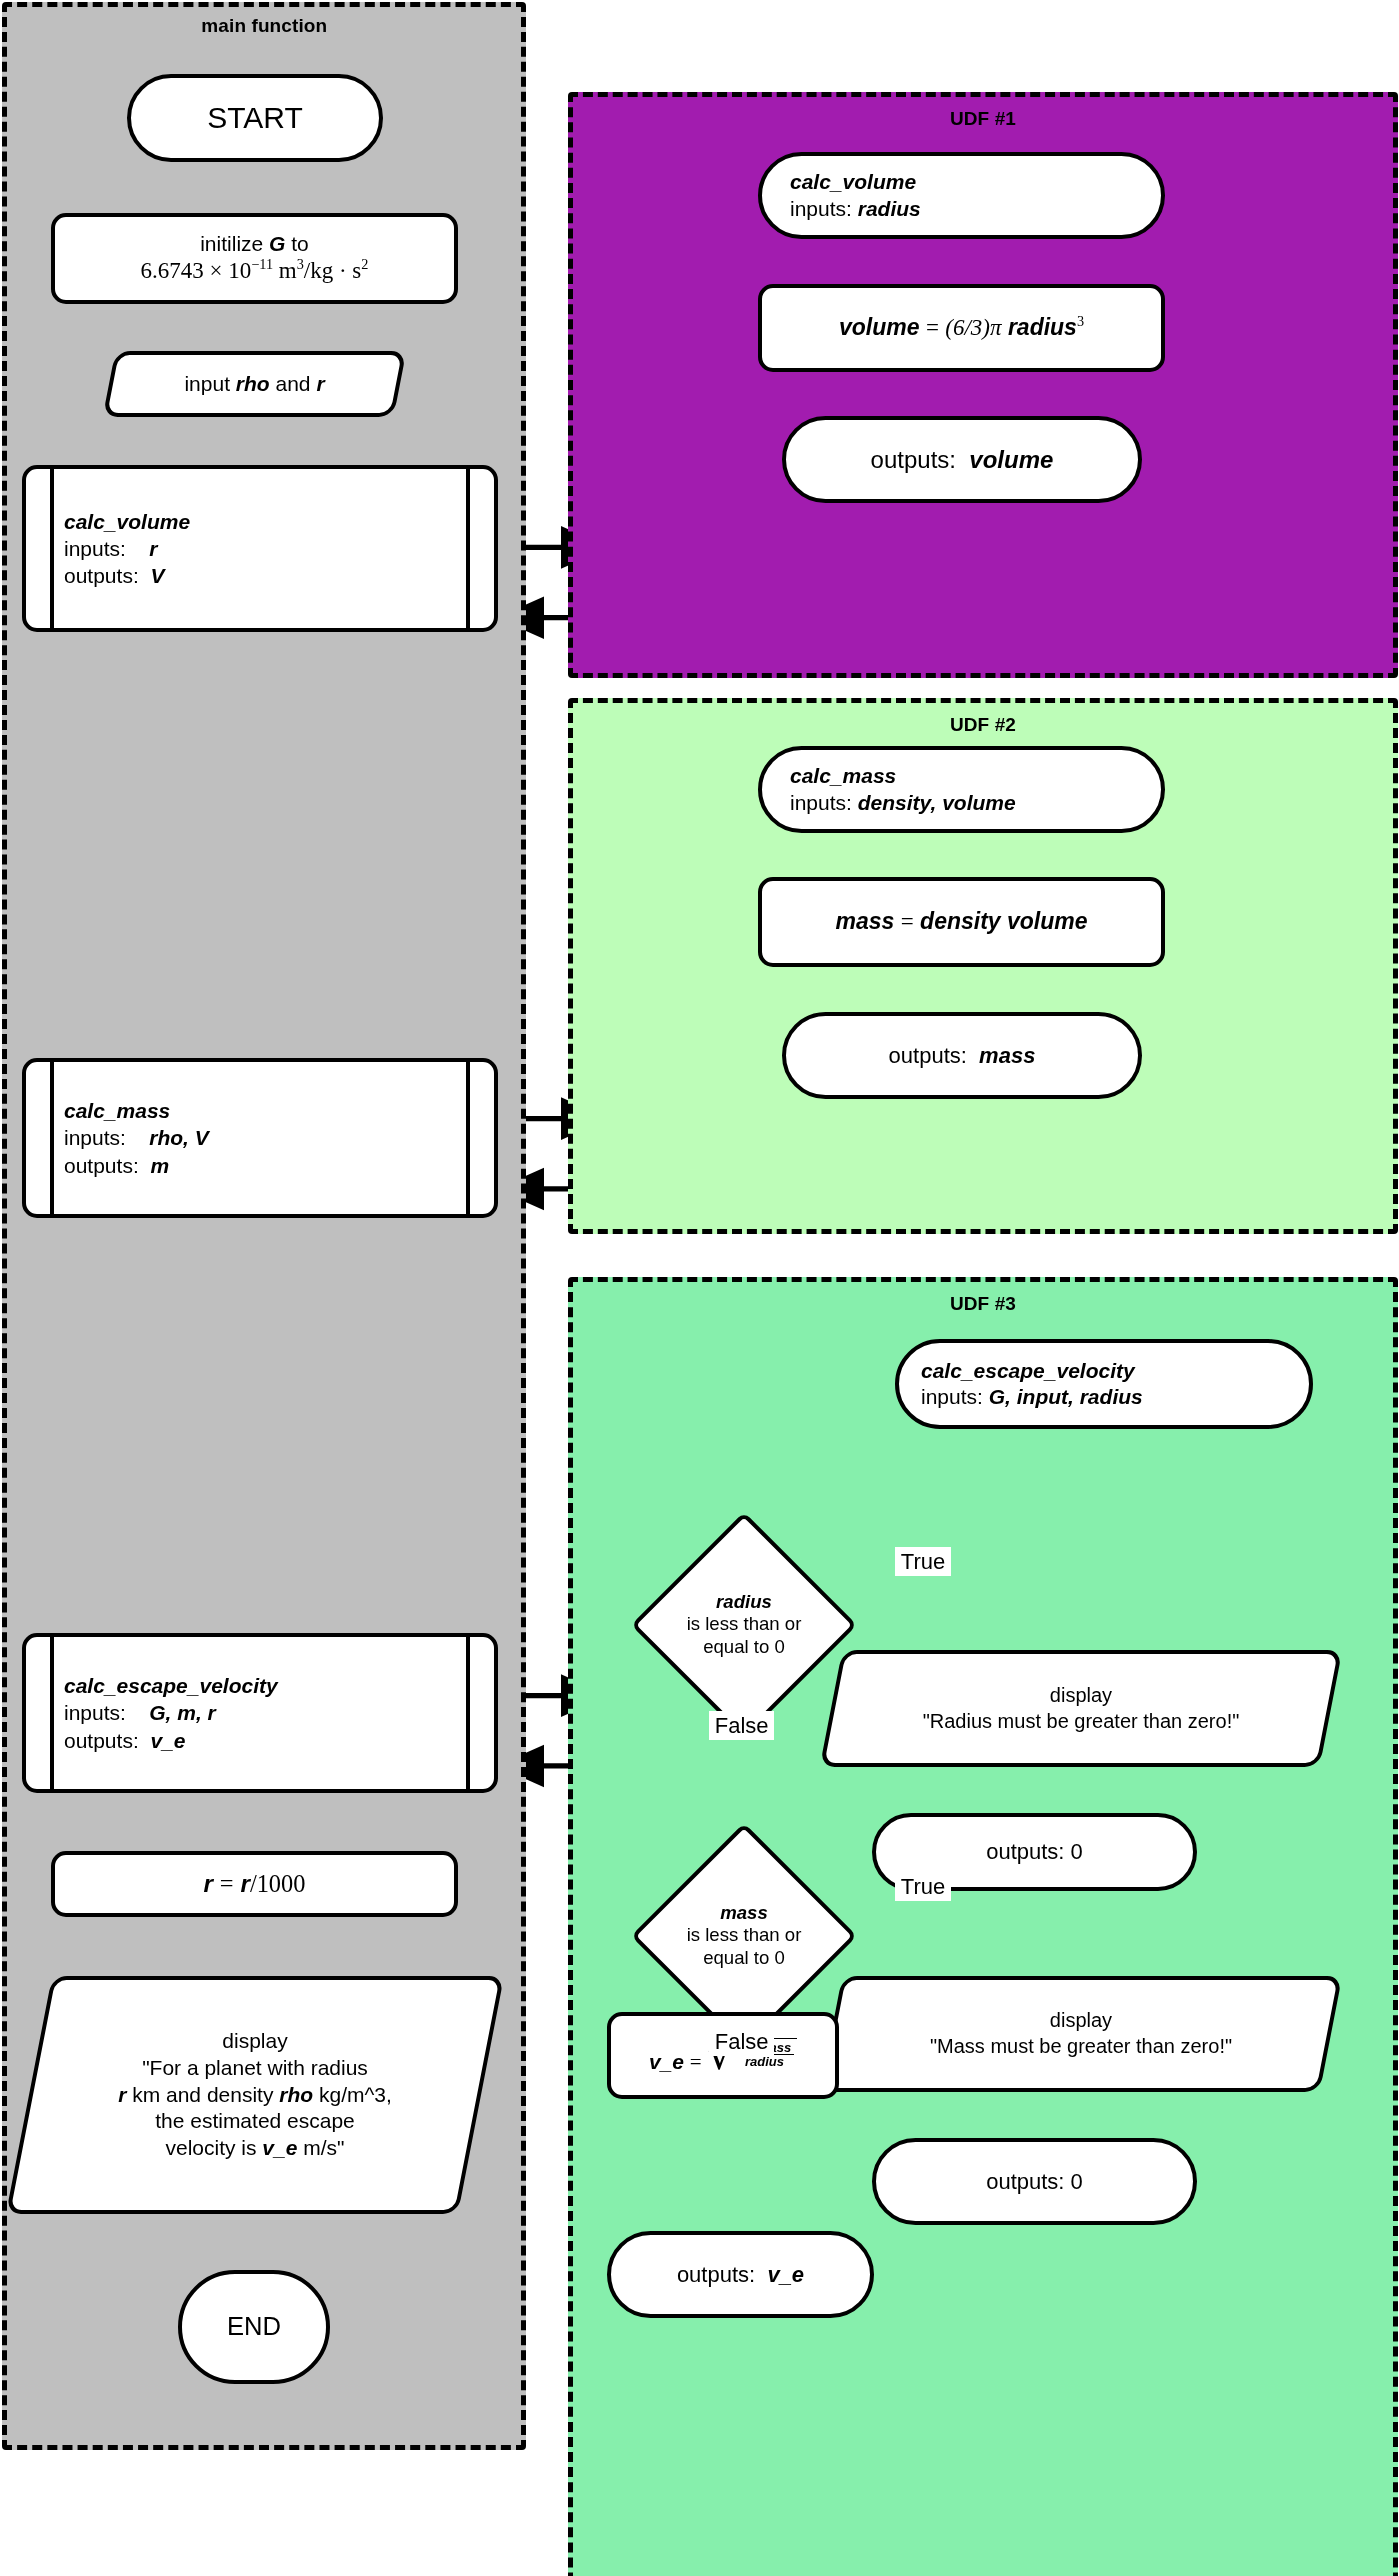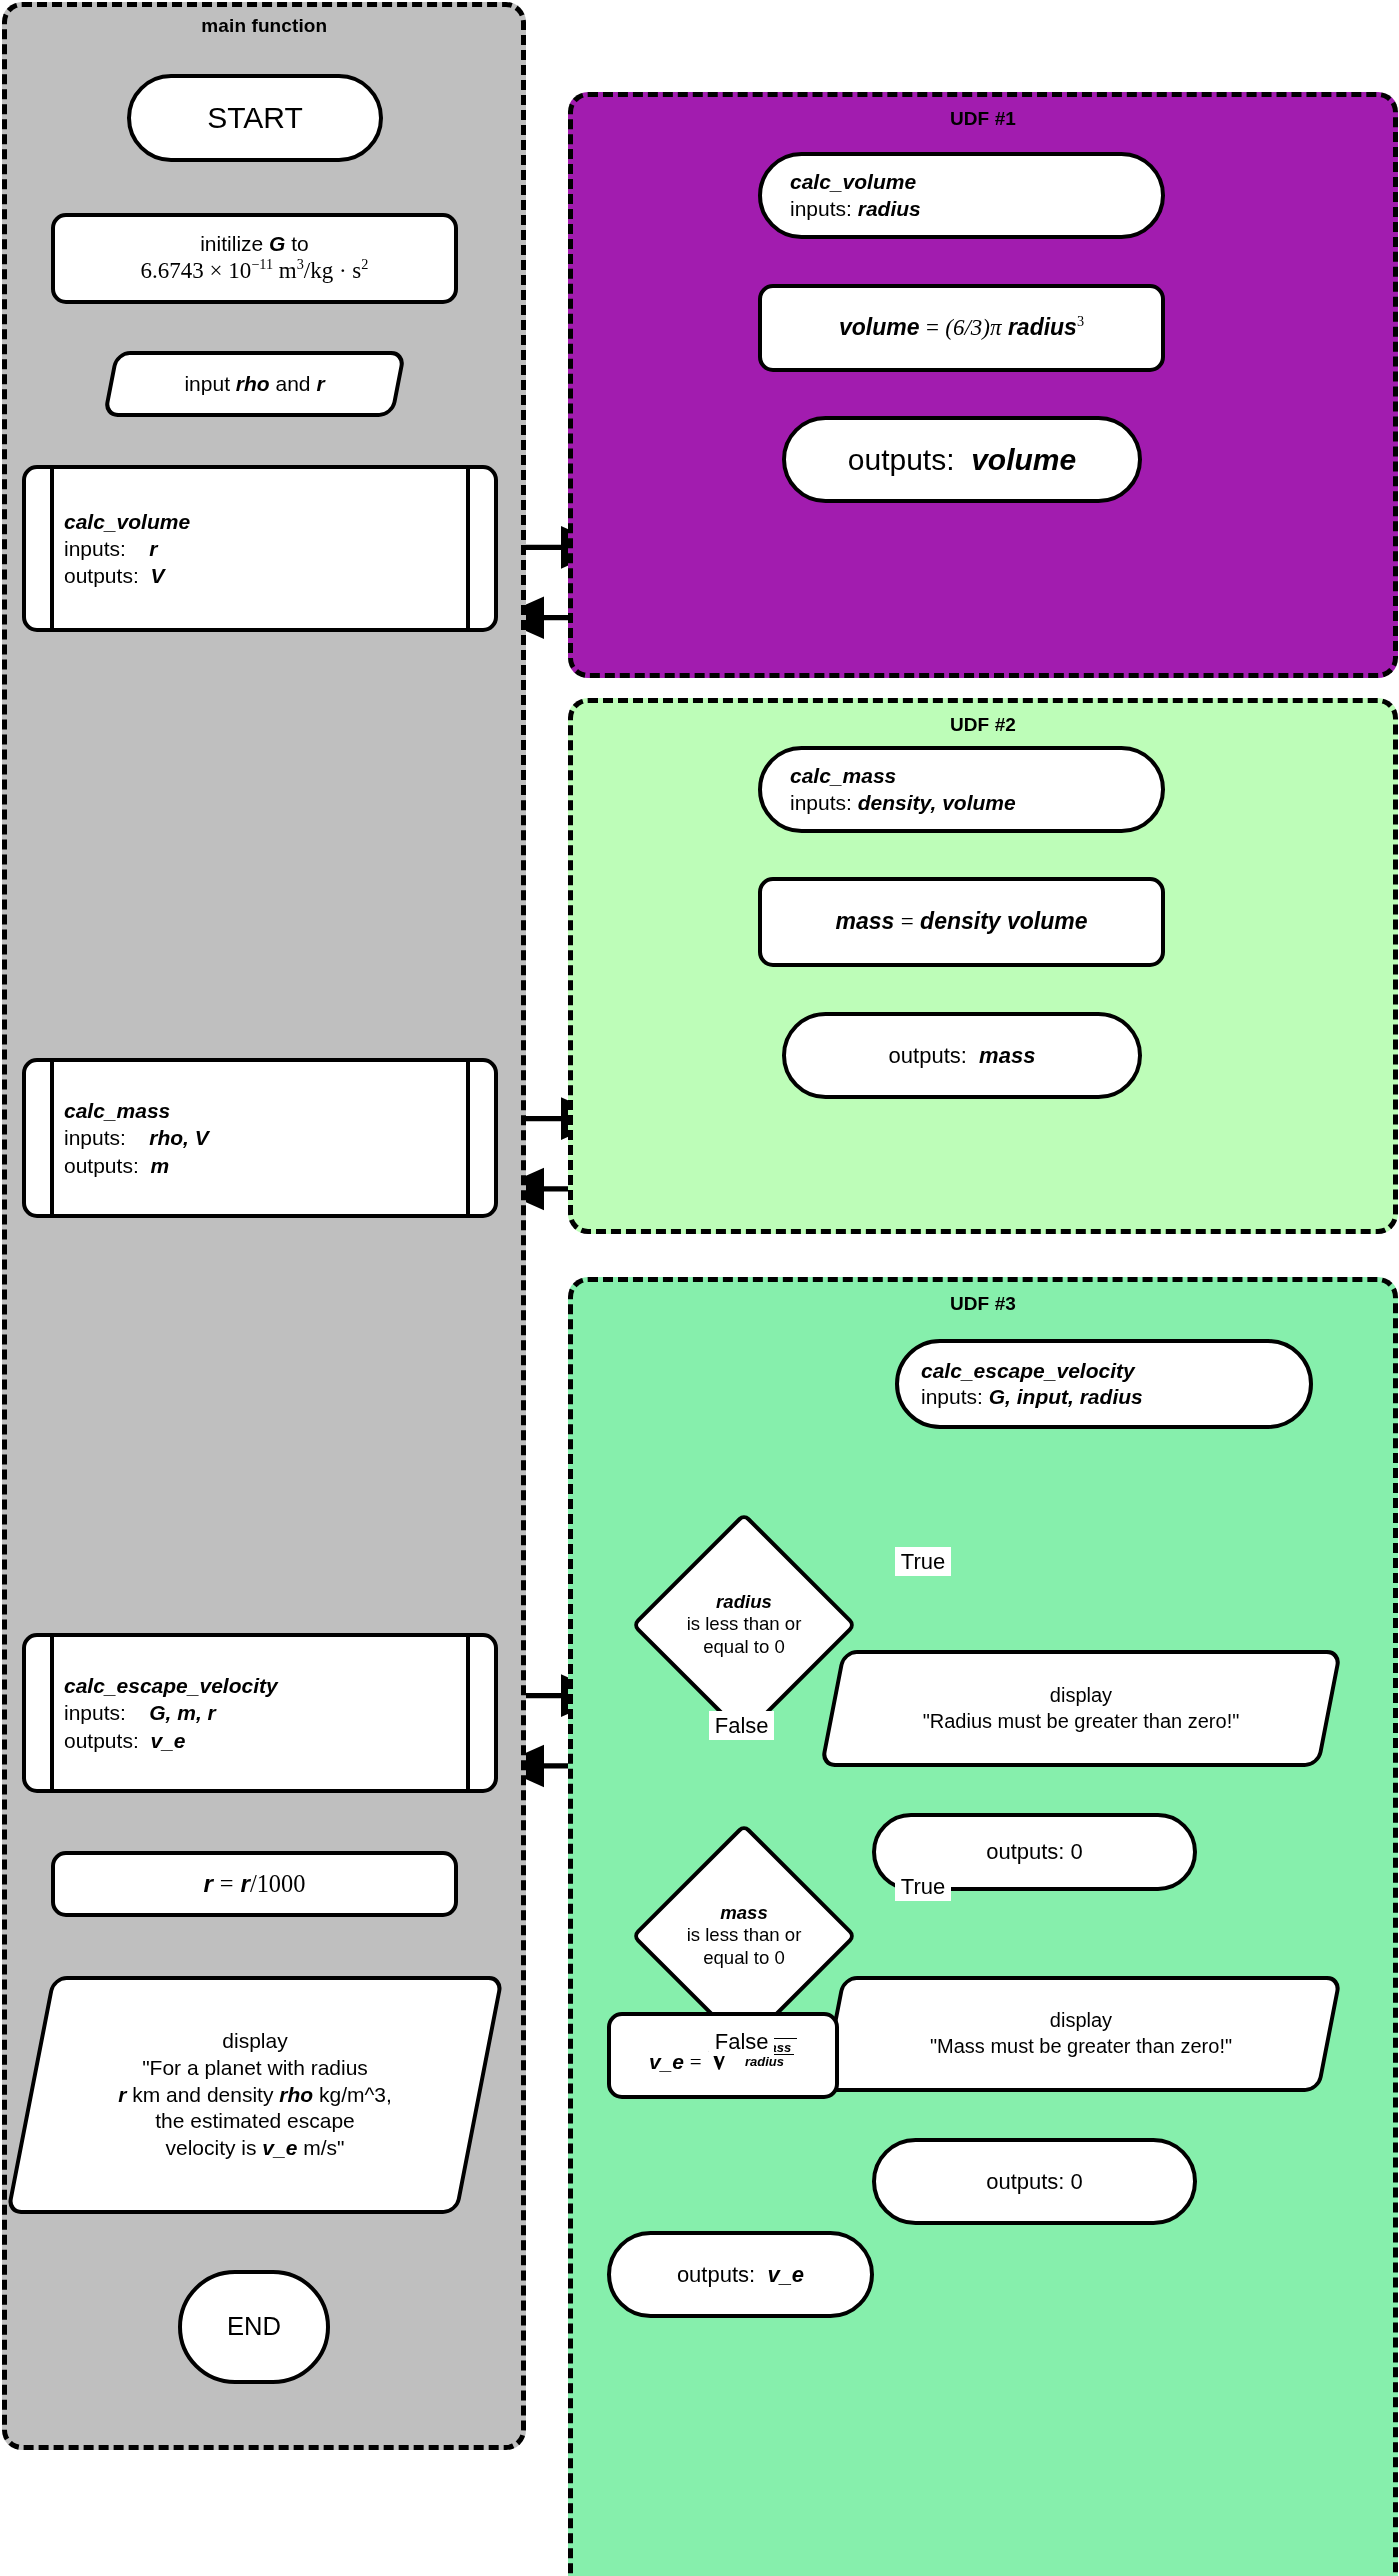--- a/index.html
+++ b/index.html
@@ -5,21 +5,21 @@
 <style>
   html,body{margin:0;padding:0;background:#ffffff;}
   body{
     font-family:"Liberation Sans", sans-serif;
     width:1400px;height:2576px;position:relative;overflow:hidden;
   }
   #canvas{position:absolute;left:0;top:0;width:1400px;height:2576px;}
   svg#wire{position:absolute;left:0;top:0;width:1400px;height:2576px;pointer-events:none;}
 
   
-  .panel{position:absolute;border:5.2px dashed #000;border-radius:20px;box-sizing:border-box;padding-left:48px;}
+  .panel{position:absolute;border:5.2px dashed #000;border-radius:4px;box-sizing:border-box;padding-left:48px;}
   #panel-main{left:2.3px;top:2.3px;width:524px;height:2448px;background:#bfbfbf;}
   #panel-udf1{left:568px;top:92px;width:830px;height:586px;background:#a21caf;}
   #panel-udf2{left:568px;top:698px;width:830px;height:536px;background:#bdfdb8;}
   #panel-udf3{left:568px;top:1277px;width:830px;height:1652px;background:#86efac;}
 
   .panel-title{
     position:absolute;left:0;right:0;text-align:center;
     font-weight:bold;font-size:19px;color:#000;letter-spacing:0.1px;
   }
   #panel-main .panel-title{top:8.1px;}
@@ -272,21 +272,21 @@
 
   <div class="node process" style="left:758px;top:284px;width:407px;height:88px;font-size:23px;">
     <span class="txt">
       <span class="b">volume</span>
       <span class="sernorm">=</span>
       <span class="serif">(6/3)</span><span class="serif">π</span>
       <span class="b">radius</span><sup class="sernorm">3</sup>
     </span>
   </div>
 
-  <div class="node terminal" style="left:782px;top:416px;width:360px;height:87px;font-size:30px;">
+  <div class="node terminal" style="left:782px;top:416px;width:360px;height:87px;font-size:24px;">
     <span class="txt">
       <span>outputs:</span>&nbsp;
       <span class="b">volume</span>
     </span>
   </div>
 
   <div class="panel" id="panel-udf2">
     <div class="panel-title">UDF #2</div>
   </div>
 

